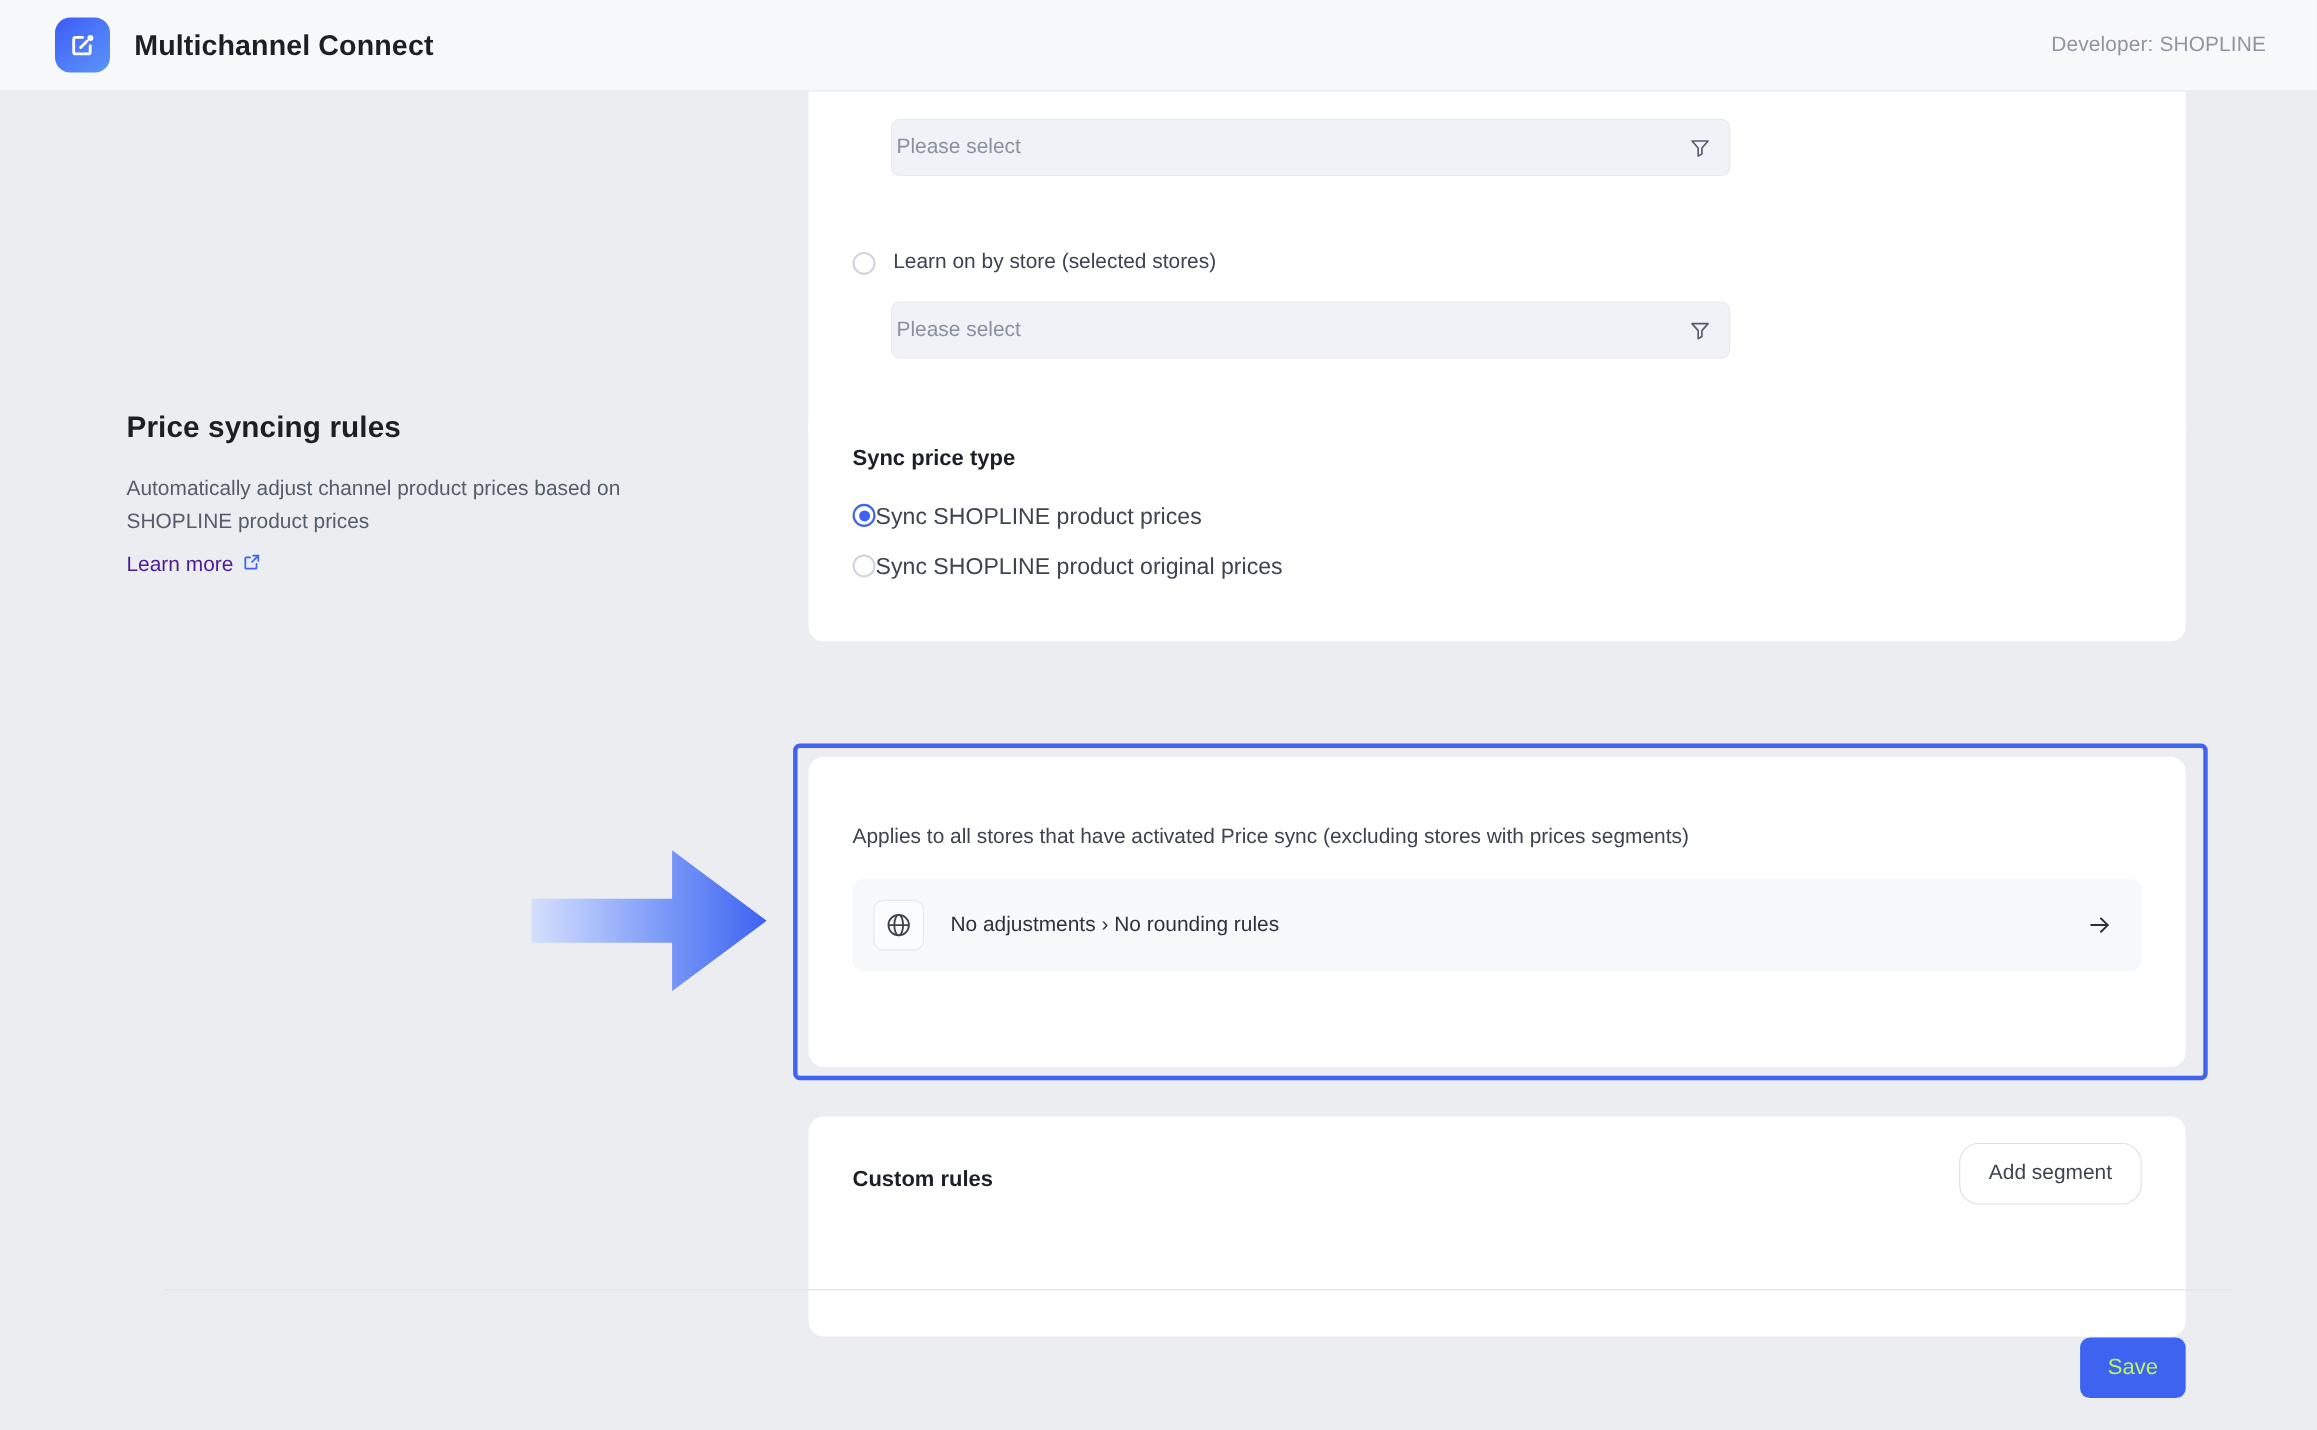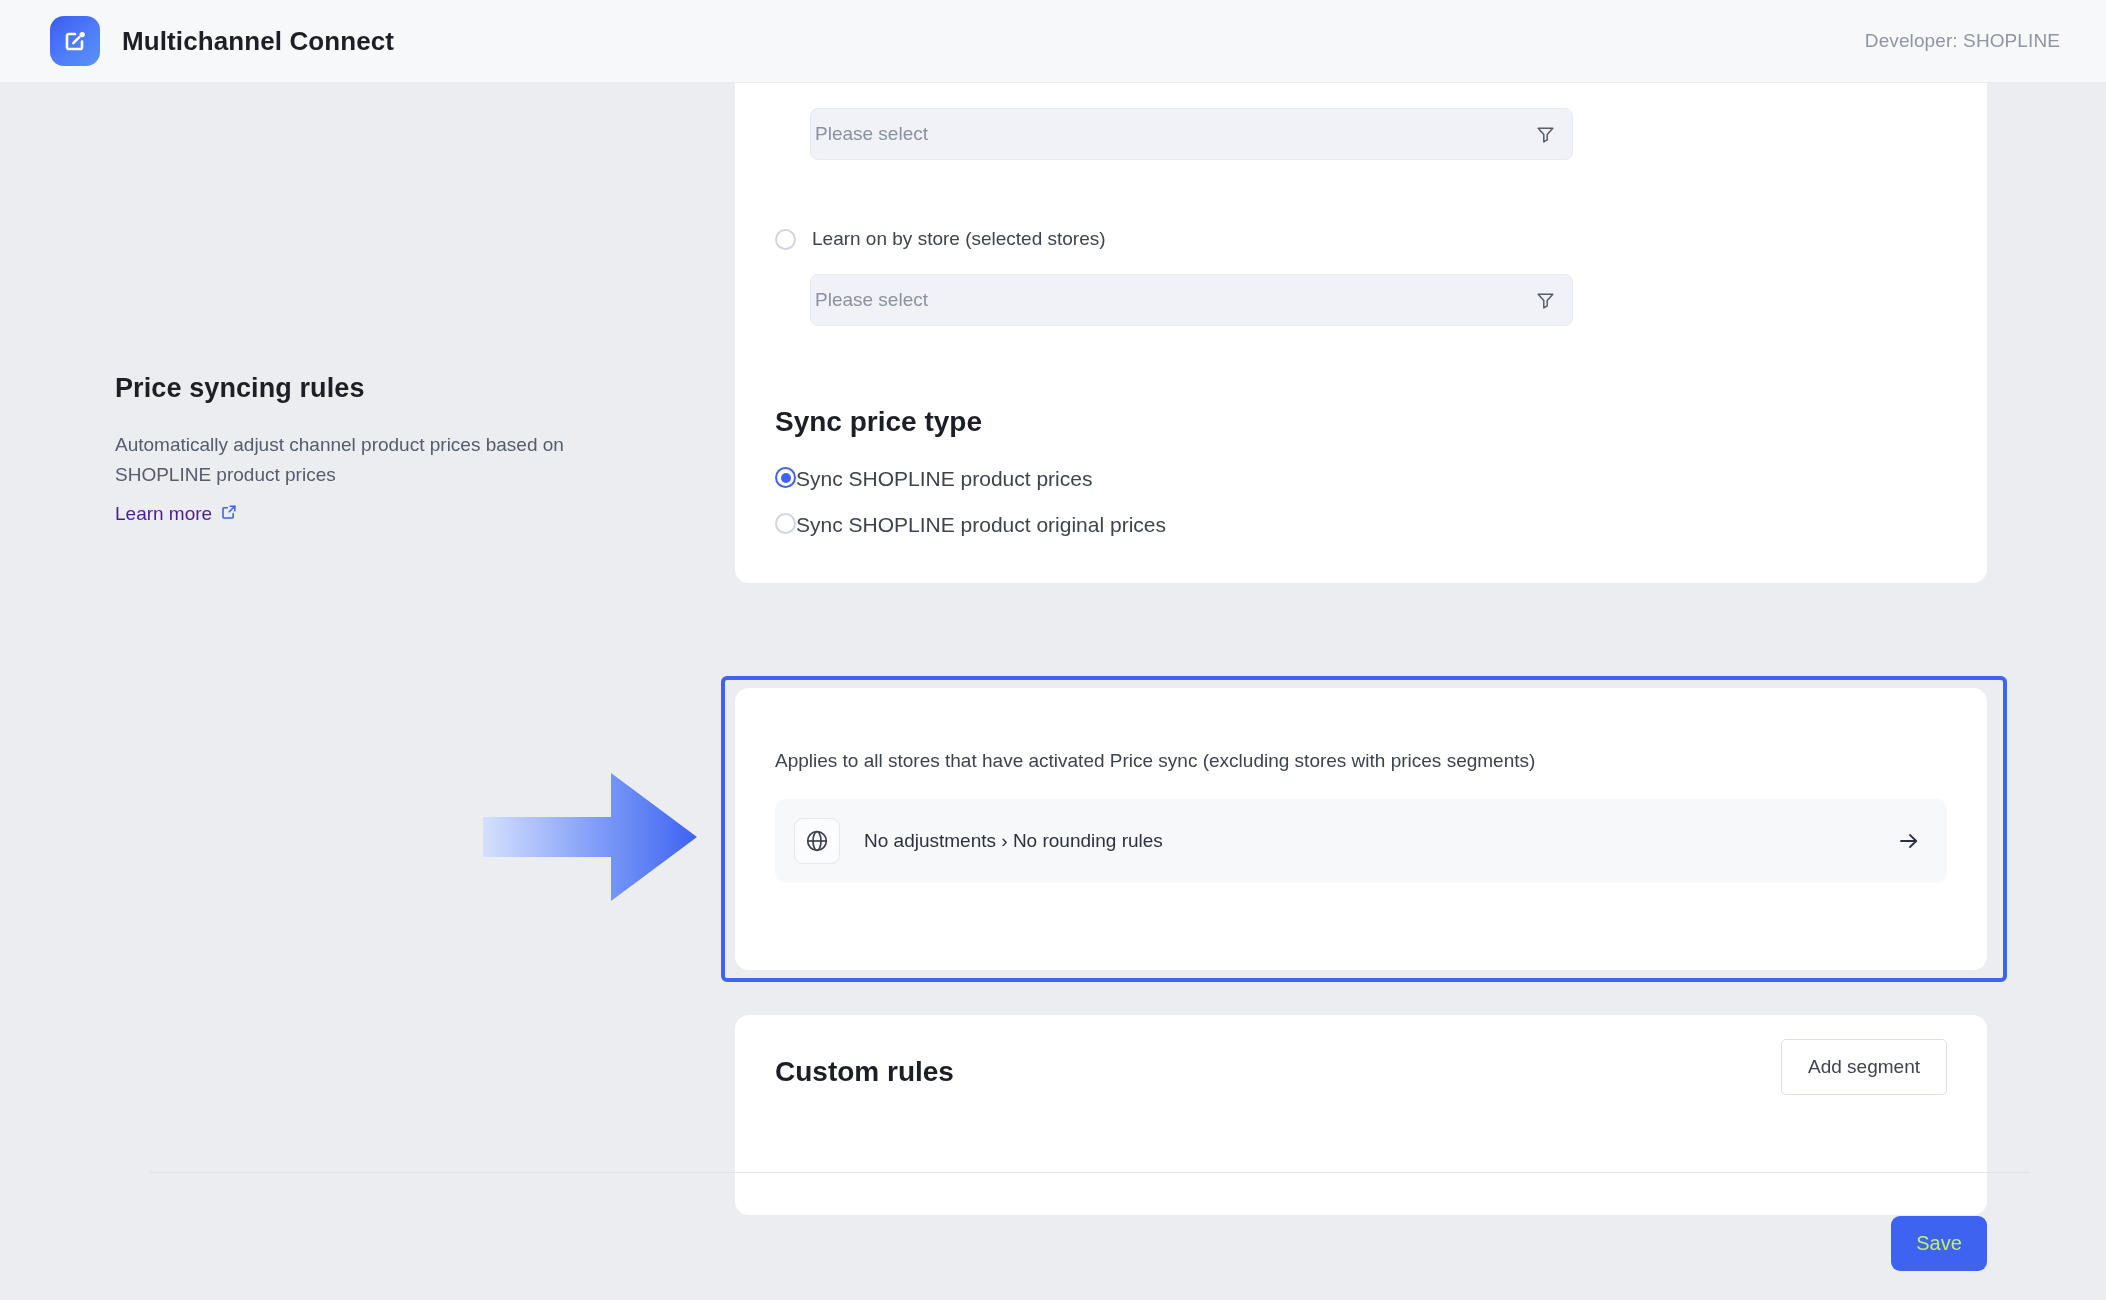--- a/index.html
+++ b/index.html
@@ -149,21 +149,21 @@
     cursor: pointer;
   }
 
   
   #card-sync-type {
     top: 285px;
     height: 215px;
     padding: 38px 40px 0 40px;
   }
   .card-heading {
-    font-size: 28px;
+    font-size: 20px;
     font-weight: bold;
     color: #1c2026;
   }
   .radio-line {
     display: flex;
     align-items: flex-start;
     font-size: 21px;
     color: #3d434f;
   }
 
@@ -222,21 +222,21 @@
   }
   .custom-head {
     display: flex;
     align-items: center;
   }
   .btn-outline {
     margin-left: auto;
     height: 56px;
     padding: 0 26px;
     border: 1px solid #dcdfe6;
-    border-radius: 5px;
+    border-radius: 18px;
     background: #fff;
     font-size: 19px;
     color: #3d434f;
     font-family: "Liberation Sans", sans-serif;
     cursor: pointer;
     display: flex;
     align-items: center;
     margin-top: -10px;
   }
 

